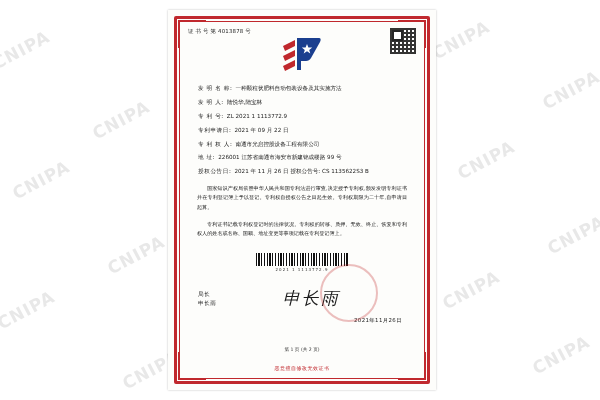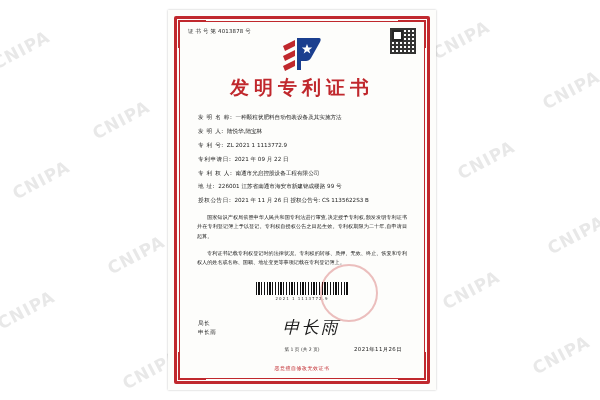--- a/index.html
+++ b/index.html
@@ -262,21 +262,20 @@
         <svg width="42" height="36" viewBox="0 0 42 36" xmlns="http://www.w3.org/2000/svg">
           <path d="M20 2 L38 2 C40 2 40 4 39 6 L30 22 C29 24 27 25 25 25 L20 25 Z" fill="#1b3f8f"></path>
           <path d="M20 2 L20 34 L16 34 L16 2 Z" fill="#1b3f8f"></path>
           <path d="M2 10 L14 4 L14 10 L4 15 Z" fill="#c0282d"></path>
           <path d="M2 20 L14 14 L14 20 L4 25 Z" fill="#c0282d"></path>
           <path d="M2 30 L14 24 L14 30 L4 35 Z" fill="#c0282d"></path>
           <polygon points="26,8 27.4,11.6 31.2,11.6 28.2,13.9 29.3,17.6 26,15.3 22.7,17.6 23.8,13.9 20.8,11.6 24.6,11.6" fill="#ffffff"></polygon>
         </svg>
       </div>
 
-      <div class="title">发明专利证书</div>
 
       <div class="fields">
         <div class="field">
           <span class="k">发 明 名 称:</span>
           <span class="v">一种颗粒状肥料自动包装设备及其实施方法</span>
         </div>
         <div class="field">
           <span class="k">发 明 人:</span>
           <span class="v">陆悦华,陆宝林</span>
         </div>

